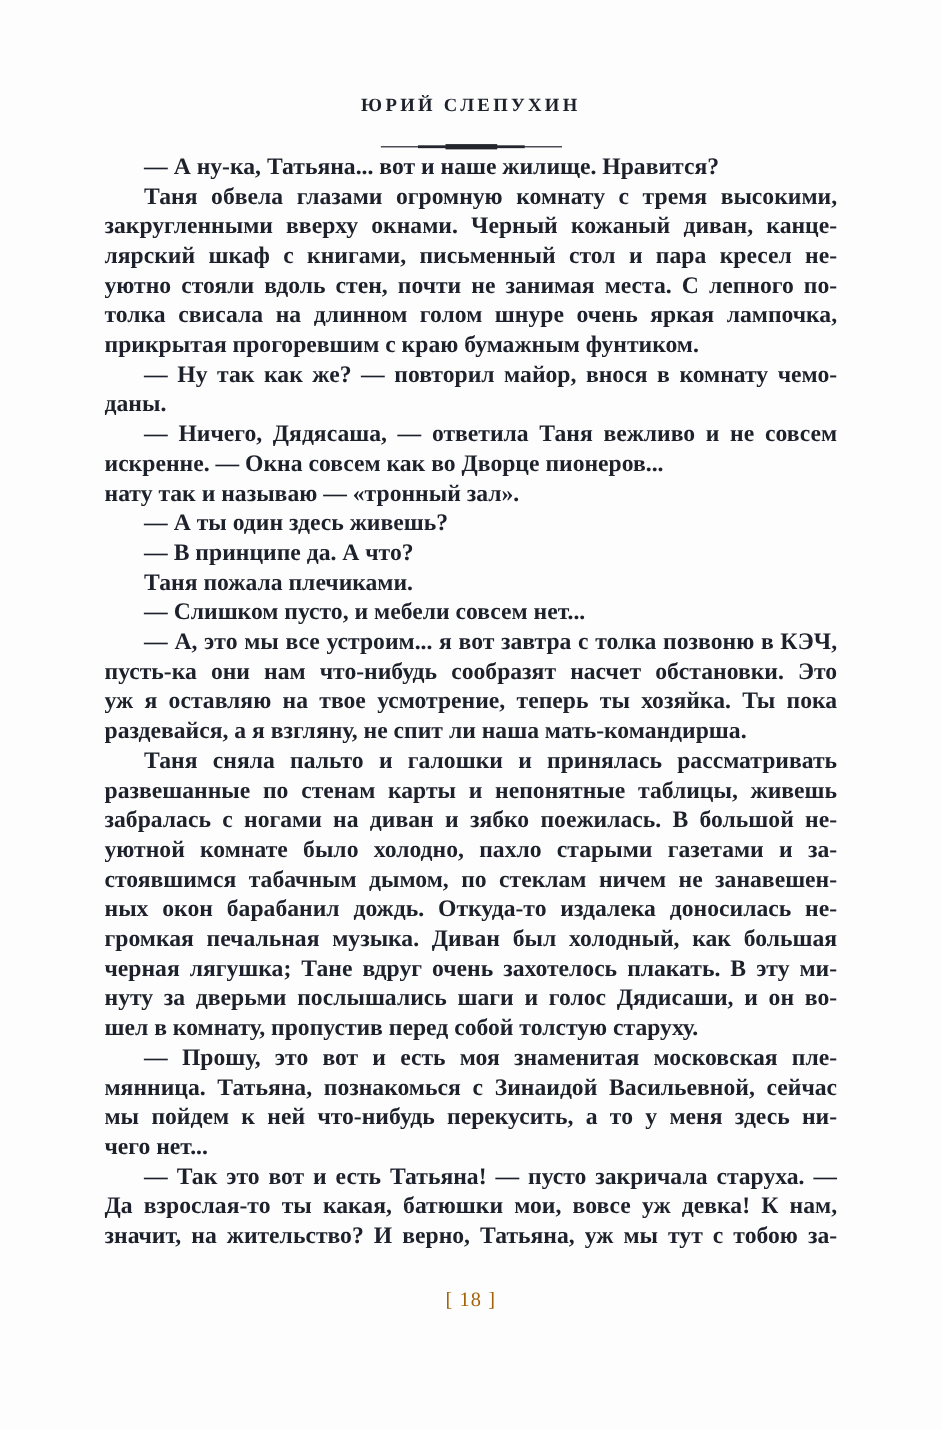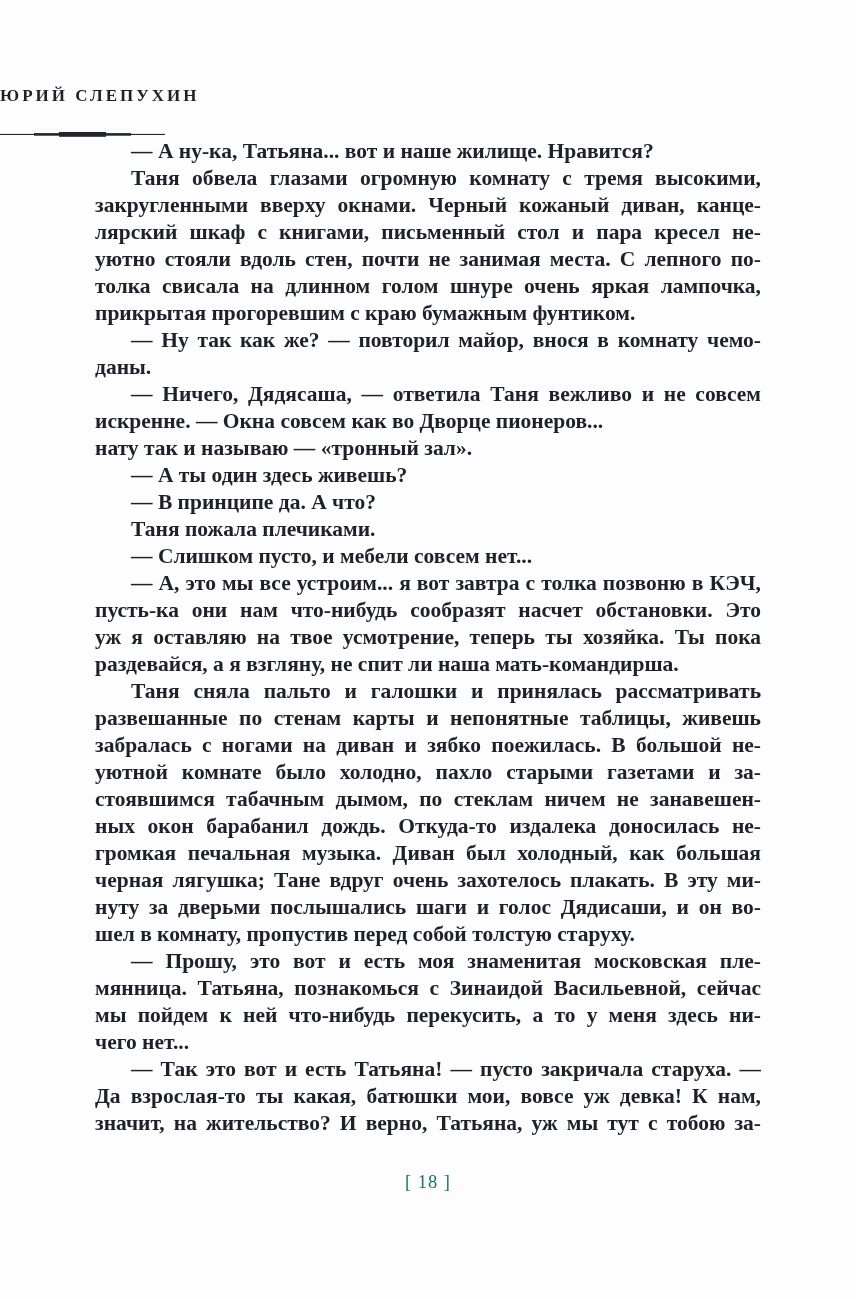--- a/index.html
+++ b/index.html
@@ -16,21 +16,21 @@
     background: #fdfdfd;
     color: #1d212b;
     font-family: "Liberation Serif", "DejaVu Serif", serif;
     overflow: hidden;
   }
   .running-header {
     position: absolute;
     top: 86px;
     left: 0;
     right: 0;
-    text-align: left;
+    text-align: center;
   }
   .author {
     font-size: 17px;
     font-weight: 700;
     letter-spacing: 3px;
     color: #1d212b;
     line-height: 20px;
   }
   .divider {
     display: inline-block;
@@ -63,21 +63,21 @@
   .page-footer {
     position: absolute;
     top: 1172px;
     left: 0;
     right: 0;
     text-align: center;
   }
   .page-number {
     font-size: 18.5px;
     letter-spacing: 1px;
-    color: #0f766e;
+    color: #a16207;
   }
 </style>
 </head>
 <body>
 
 <div class="page" style="color: rgb(29, 33, 43); background: rgb(253, 253, 253);">
 
   <div class="running-header">
     <div class="author">ЮРИЙ СЛЕПУХИН</div>
     <br>

